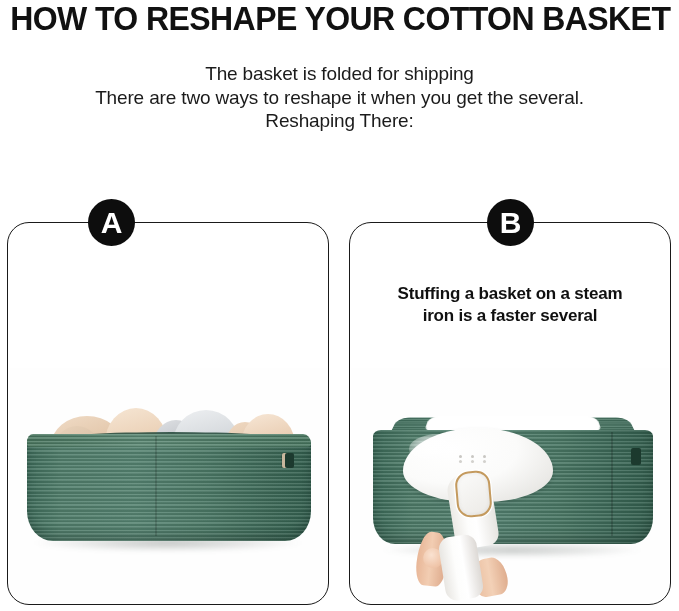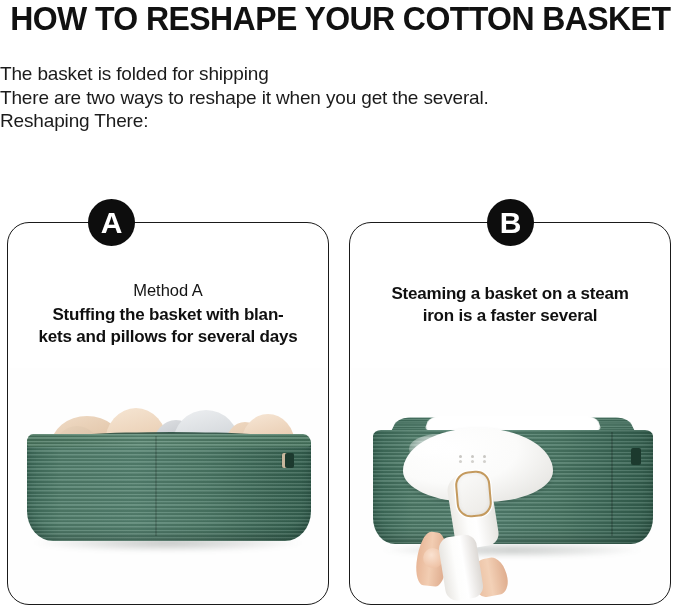--- a/index.html
+++ b/index.html
@@ -31,20 +31,21 @@
     transform-origin: center top;
     color: #111111;
     white-space: nowrap;
   }
 
   .subtitle-block {
     position: absolute;
     left: 0;
     top: 62px;
     width: 679px;
+    text-align: center;
   }
   .subtitle-line {
     font-size: 19px;
     line-height: 23.5px;
     font-weight: normal;
     color: #1b1b1b;
     letter-spacing: -0.15px;
     white-space: nowrap;
   }
 
@@ -389,27 +390,20 @@
   <div class="subtitle-line">The basket is folded for shipping</div>
   <div class="subtitle-line">There are two ways to reshape it when you get the several.</div>
   <div class="subtitle-line">Reshaping There:</div>
 </div>
 
 <div class="cards">
 
   <div class="card left">
     <div class="badge">A</div>
 
-    <div class="card-heading">
-      <div class="method-label">Method A</div>
-      <div class="method-desc">
-        <div>Stuffing the basket with blan-</div>
-        <div>kets and pillows for several days</div>
-      </div>
-    </div>
 
     <div class="photo">
       <div class="photo-inner">
 
         <div class="bskA">
           <div class="shadow"></div>
 
           <div class="rolls">
             <div class="roll r1"></div>
             <div class="roll r1b"></div>
@@ -429,21 +423,21 @@
 
       </div>
     </div>
   </div>
 
   <div class="card right">
     <div class="badge">B</div>
 
     <div class="card-heading">
       <div class="method-desc">
-        <div>Steaming a basket on a steam</div>
+        <div>Stuffing a basket on a steam</div>
         <div>iron is a faster several</div>
       </div>
     </div>
 
     <div class="photo">
       <div class="photo-inner">
 
         <div class="bskB">
           <div class="shadow"></div>
           <div class="top"></div>

